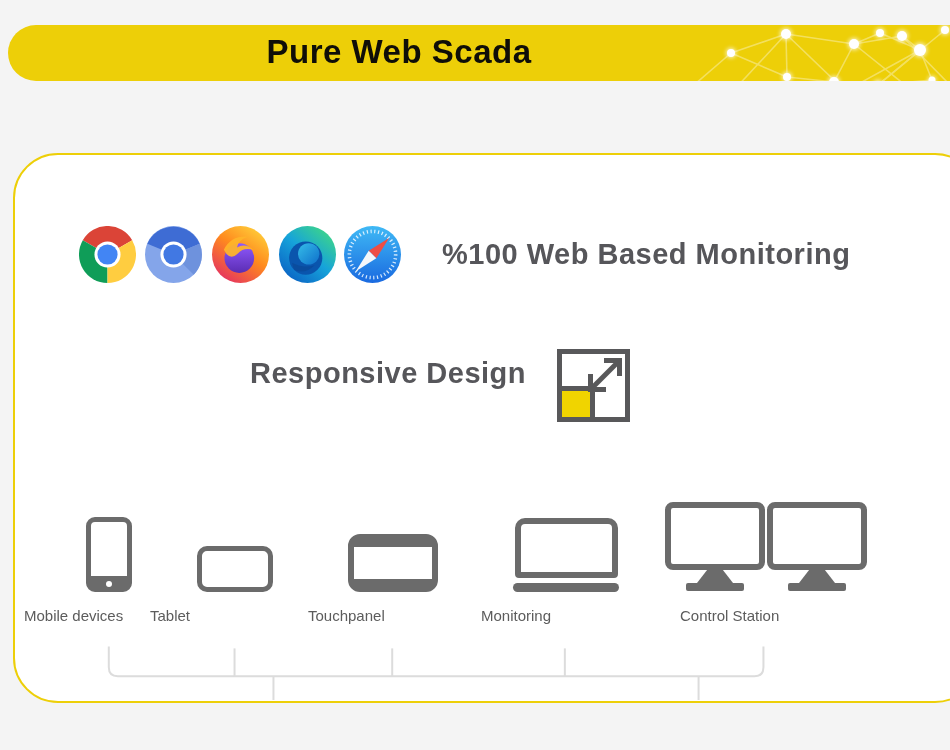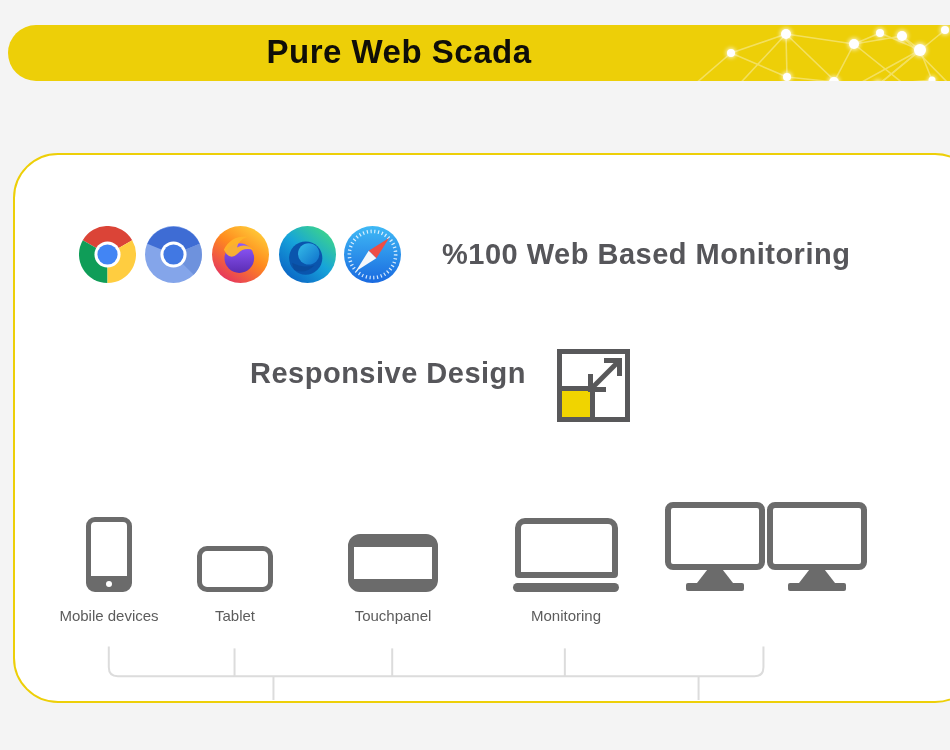--- a/index.html
+++ b/index.html
@@ -63,21 +63,21 @@
     box-sizing:border-box;
   }
   .monitor .neck{
     width:36px;height:13px;background:#6b6b6b;margin:0 auto;
     clip-path:polygon(28% 0,72% 0,100% 100%,0 100%);
   }
   .monitor .base{
     width:58px;height:8px;background:#6b6b6b;border-radius:2px;margin:0 auto;
   }
   .dev-label{
-    position:absolute;width:170px;text-align:center;top:452px;
+    position:absolute;width:170px;text-align:left;top:452px;
     font-size:15px;color:#5c5c5c;white-space:nowrap;
   }
   .connector-svg{position:absolute;left:0;top:0;width:100%;height:100%;pointer-events:none;}
 </style>
 </head>
 <body>
 
 <div class="banner">
   <svg class="network-svg" viewBox="0 0 270 80" xmlns="http://www.w3.org/2000/svg">
     <defs>
@@ -245,20 +245,21 @@
       <div class="screen"></div>
       <div class="neck"></div>
       <div class="base"></div>
     </div>
   </div>
 
   <div class="dev-label" style="left:9px">Mobile devices</div>
   <div class="dev-label" style="left:135px">Tablet</div>
   <div class="dev-label" style="left:293px">Touchpanel</div>
   <div class="dev-label" style="left:466px">Monitoring</div>
+  <div class="dev-label" style="left:665px">Control Station</div>
 
   <svg class="connector-svg" viewBox="0 0 965 550" preserveAspectRatio="none" xmlns="http://www.w3.org/2000/svg">
     <g fill="none" stroke="#DCDCDC" stroke-width="2">
       <path d="M94,495 V516 Q94,525 103,525 H741 Q750,525 750,516 V495"></path>
       <line x1="220" y1="497" x2="220" y2="525"></line>
       <line x1="378" y1="497" x2="378" y2="525"></line>
       <line x1="551" y1="497" x2="551" y2="525"></line>
       <line x1="259" y1="525" x2="259" y2="549"></line>
       <line x1="685" y1="525" x2="685" y2="549"></line>
     </g>

